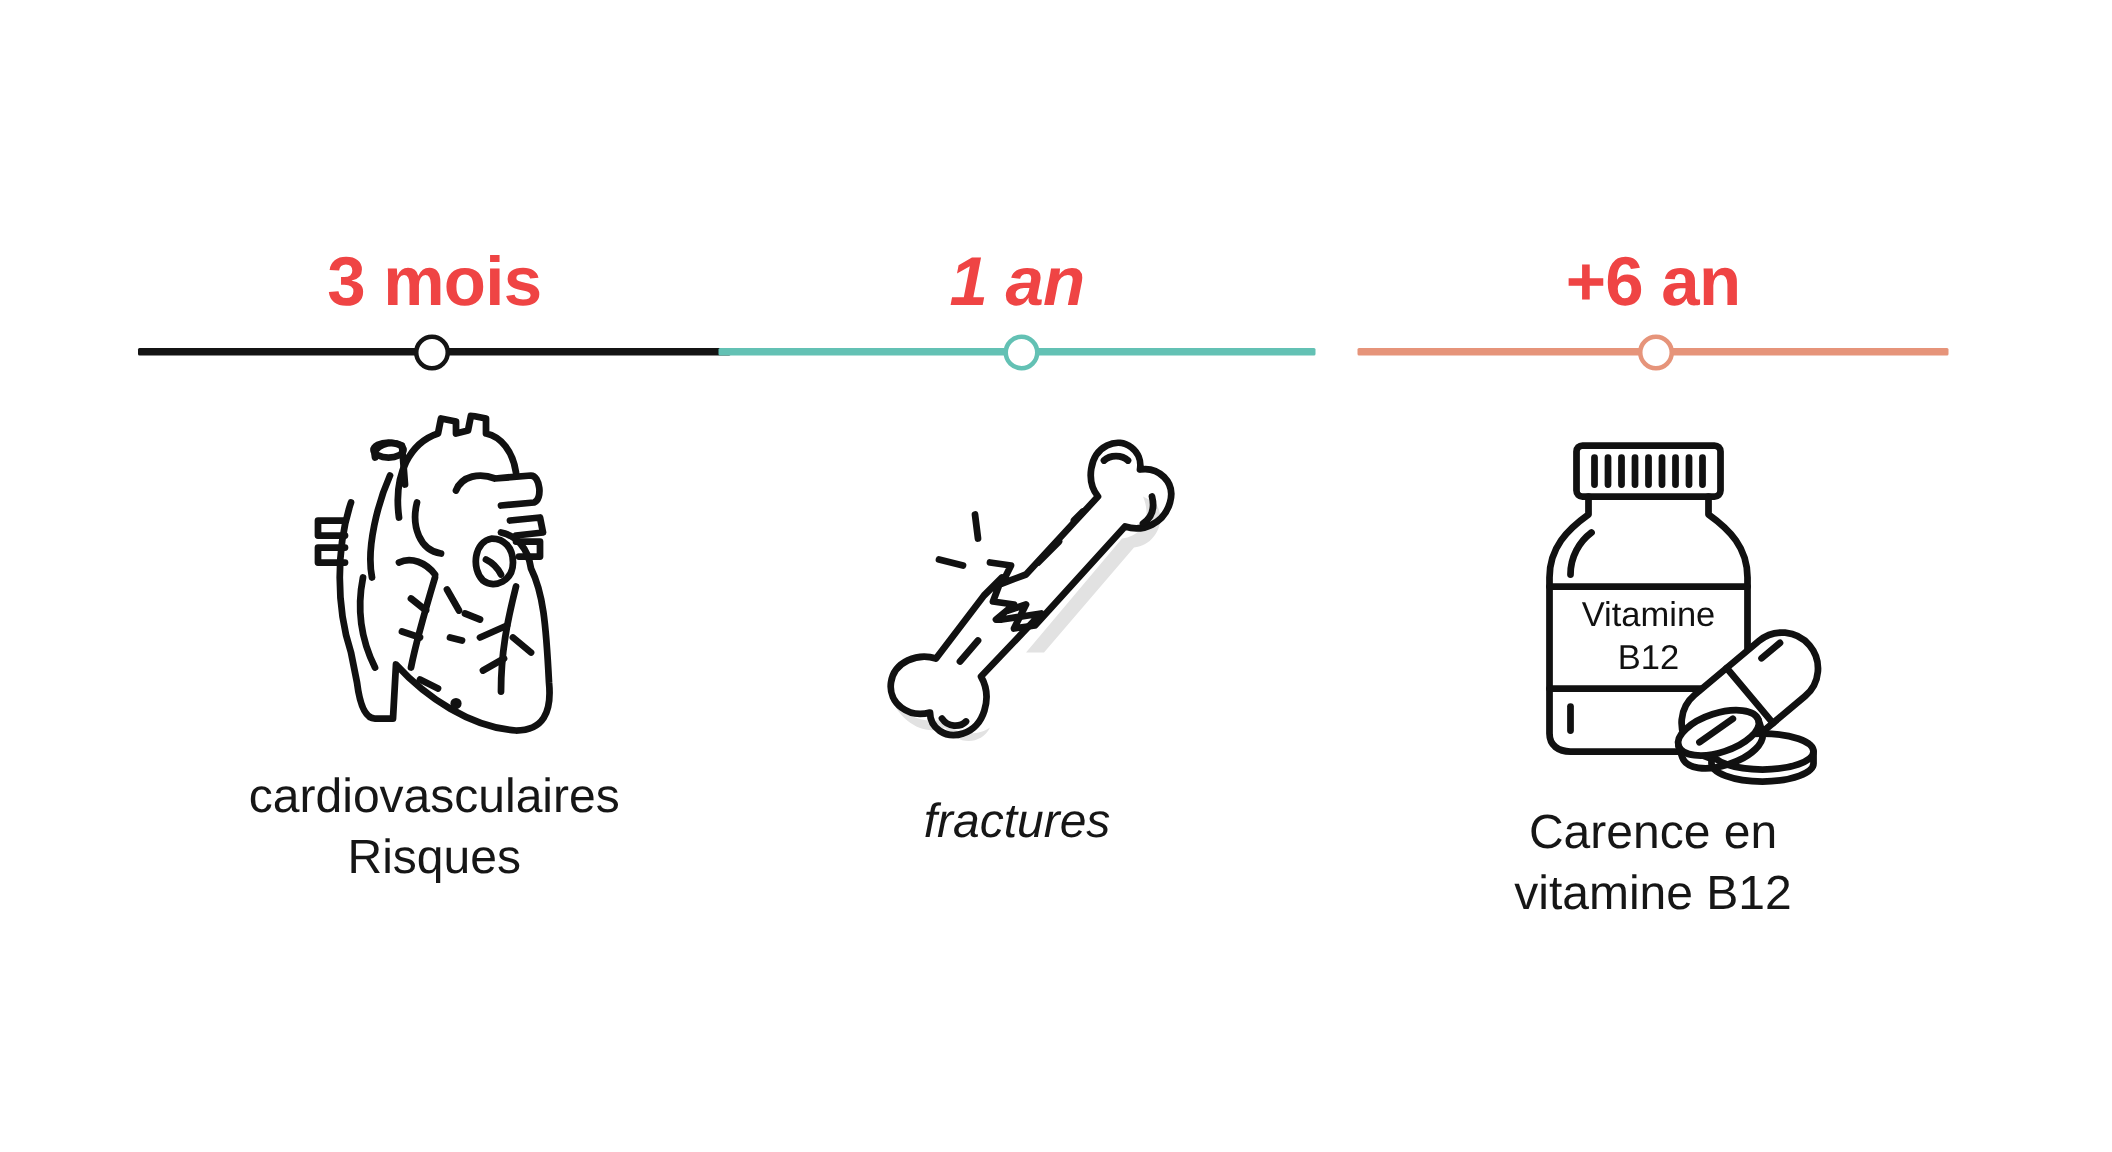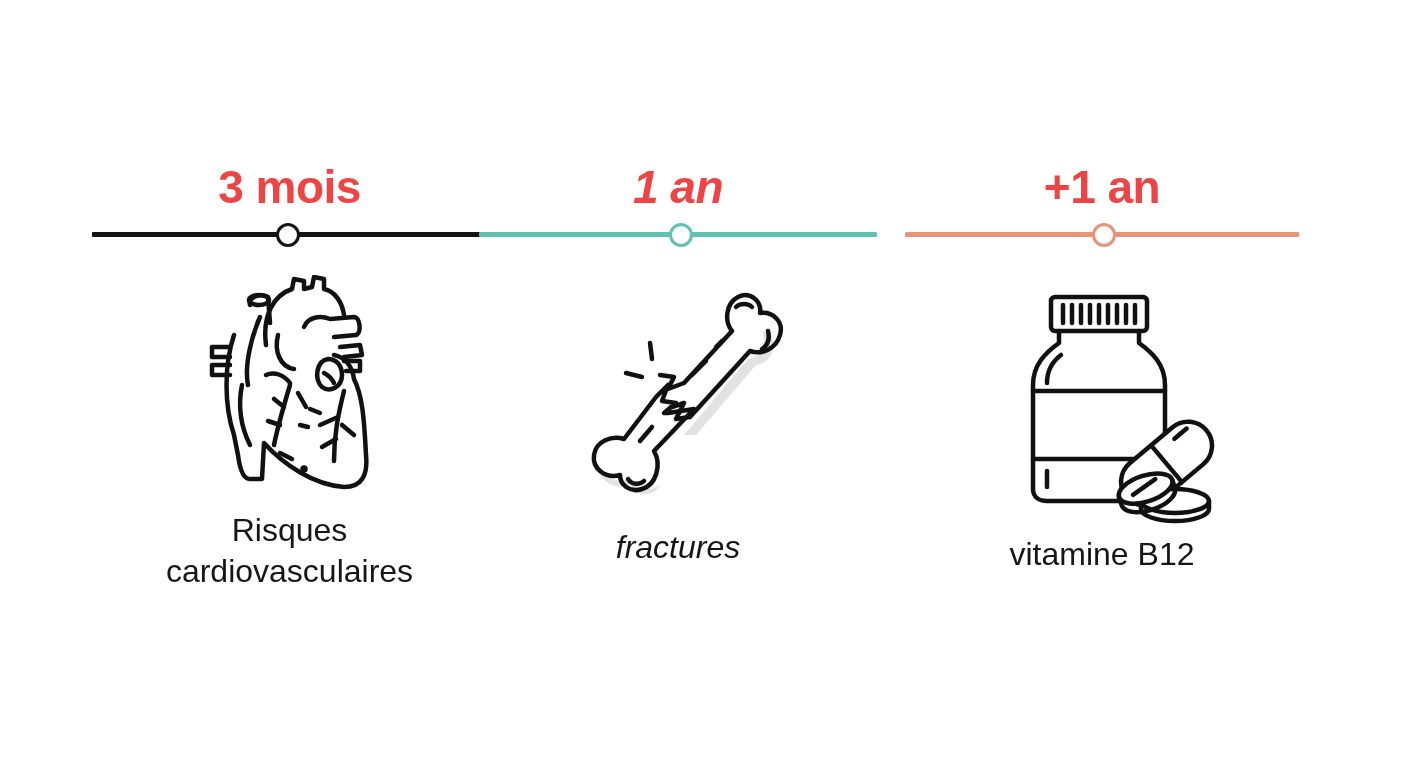--- a/index.html
+++ b/index.html
@@ -71,22 +71,22 @@
       <path d="M132 164 L118 172"></path>
       <path d="M138 150 L150 160"></path>
       <path d="M106 134 L116 138"></path>
       <path d="M96 150 L104 152"></path>
       <path d="M38 110 C34 130 36 150 46 170"></path>
       <circle cx="100" cy="194" r="1.5" fill="#111"></circle>
       <path d="M76 178 L88 184"></path>
     </svg>
 
     <div class="caption" style="top:510px;">
+      <div>cardiovasculaires</div>
       <div>Risques</div>
-      <div>cardiovasculaires</div>
     </div>
   </div>
 
   <div class="col" style="left:479px;width:398px;font-style:italic;">
     <div class="title">1 an</div>
     <div class="seg" style="left:0;width:398px;background:#63c1b4;"></div>
     <div class="node" style="left:190px;border-color:#63c1b4;"></div>
 
     <svg class="icon" style="left:93px;top:285px;" width="220" height="220" viewBox="0 0 220 220">
       <g fill="#e2e2e2" stroke="none">
@@ -111,21 +111,21 @@
         <path d="M78 58 L80 74"></path>
       </g>
     </svg>
 
     <div class="caption" style="top:527px;">
       <div>fractures</div>
     </div>
   </div>
 
   <div class="col" style="left:905px;width:394px;">
-    <div class="title">+1 an</div>
+    <div class="title">+6 an</div>
     <div class="seg" style="left:0;width:394px;background:#e6947a;"></div>
     <div class="node" style="left:187px;border-color:#e6947a;"></div>
 
     <div class="icon" style="left:120px;top:293px;width:190px;height:232px;">
       <svg width="190" height="232" viewBox="0 0 190 232" style="position:absolute;left:0;top:0;" fill="none" stroke="#111" stroke-width="4.5" stroke-linecap="round" stroke-linejoin="round">
 
         <rect x="26" y="4" width="96" height="34" rx="4" fill="#fff"></rect>
         <path d="M38 12 V30 M47 12 V30 M56 12 V30 M65 12 V30 M74 12 V30 M83 12 V30 M92 12 V30 M101 12 V30 M110 12 V30"></path>
 
         <path d="M34 38 L34 50 C20 60 8 72 8 92 L8 196 C8 204 14 208 22 208 L126 208 C134 208 140 204 140 196 L140 92 C140 72 128 60 114 50 L114 38"></path>
@@ -143,20 +143,25 @@
 
         <ellipse cx="150" cy="208" rx="34" ry="12" fill="#fff"></ellipse>
         <path d="M116 208 L116 216 C116 222 130 228 150 228 C170 228 184 222 184 216 L184 208"></path>
 
         <g transform="rotate(-18 120 200)">
           <ellipse cx="122" cy="196" rx="28" ry="13" fill="#fff"></ellipse>
           <path d="M94 196 L94 204 C94 212 106 218 122 218 C138 218 150 212 150 204 L150 196"></path>
           <path d="M108 198 L134 190"></path>
         </g>
       </svg>
+      <div style="position:absolute;left:8px;top:102px;width:132px;text-align:center;font-size:23px;line-height:29px;color:#111;">
+        <div>Vitamine</div>
+        <div>B12</div>
+      </div>
     </div>
 
     <div class="caption" style="top:534px;">
+      <div>Carence en</div>
       <div>vitamine B12</div>
     </div>
   </div>
 
 </div>
 
 </body></html>

